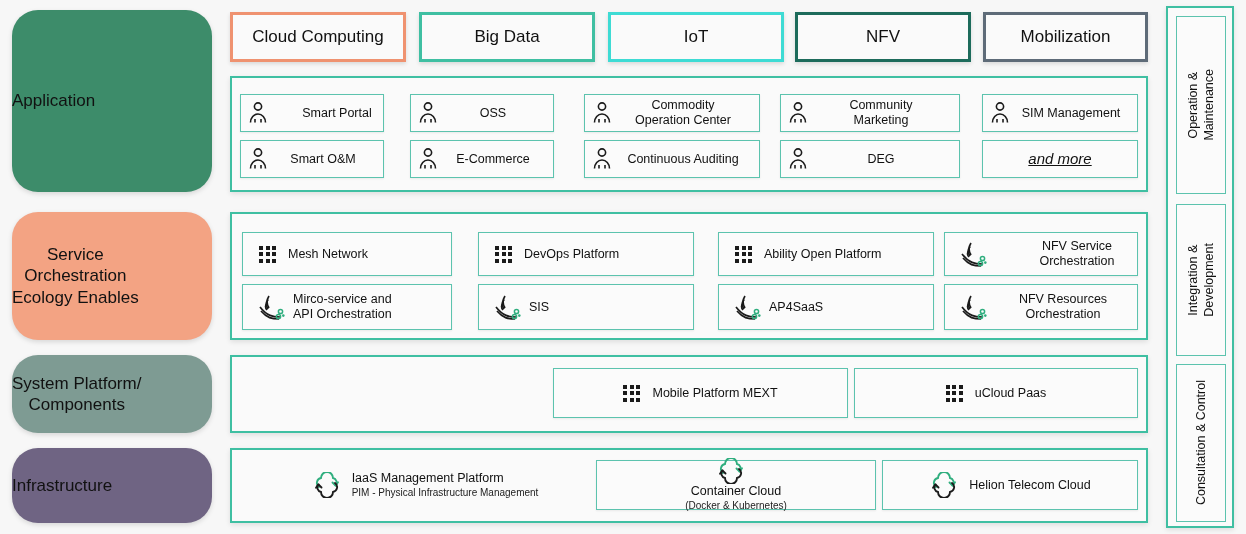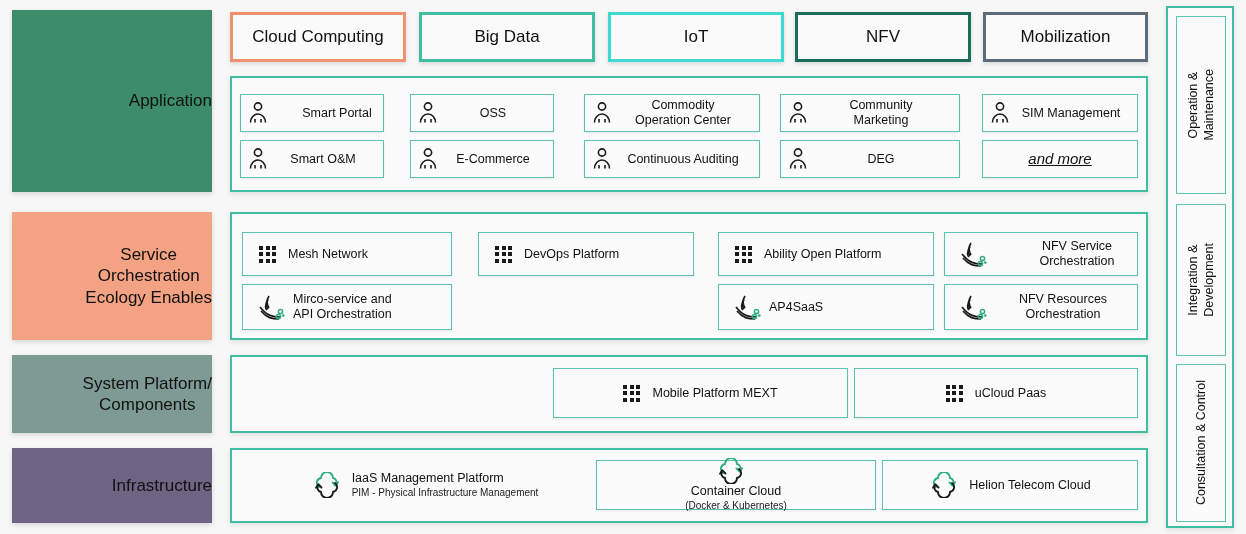--- a/index.html
+++ b/index.html
@@ -8,26 +8,27 @@
     background:#f7f7f7;
     font-family:"Liberation Sans", sans-serif;
     color:#111;
     overflow:hidden;
   }
   .stage{position:relative;width:1246px;height:534px;}
 
   
   .layer-label{
     position:absolute;
-    display:flex;align-items:center;justify-content:flex-end;
+    display:flex;align-items:center;justify-content:flex-start;
     text-align:center;
     color:#111;
     font-size:17px;
     line-height:1.25;
     box-shadow:0 2px 5px rgba(0,0,0,.13);
+    border-radius:26px;
   }
   .ll-app{left:12px;top:10px;width:200px;height:182px;background:#3d8c6a;}
   .ll-soe{left:12px;top:212px;width:200px;height:128px;background:#f3a383;}
   .ll-sys{left:12px;top:355px;width:200px;height:78px;background:#7e9b93;}
   .ll-inf{left:12px;top:448px;width:200px;height:75px;background:#6f6483;}
 
   
   .row-box{
     position:absolute;
     background:#fafafa;
@@ -325,20 +326,35 @@
         <path d="M6 18 C12 25 17 26 24 26" fill="none" stroke="#1b1b1b" stroke-width="1.7"></path>
         <circle cx="25.5" cy="18.5" r="2.1" fill="none" stroke="#2fae7e" stroke-width="1.5"></circle>
         <circle cx="23.5" cy="23.5" r="2.1" fill="none" stroke="#2fae7e" stroke-width="1.5"></circle>
         <circle cx="28.3" cy="22.6" r="1.3" fill="#2fae7e"></circle>
       </svg>
     </span>
     <span class="txt left" style="white-space:pre-line">Mirco-service and
 API Orchestration</span>
   </div>
 
+  <div class="card" style="left:478px;top:284px;width:216px;height:46px;">
+    <span class="ico" style="margin:0 8px 0 6px;">
+      <svg width="30" height="28" viewBox="0 0 30 28">
+        <path d="M14 3 A11 11 0 0 0 14 15" fill="none" stroke="#1b1b1b" stroke-width="1.7"></path>
+        <path d="M13 6.5 A8 8 0 0 0 13 16" fill="none" stroke="#1b1b1b" stroke-width="1.7"></path>
+        <path d="M12 10 A5 5 0 0 0 12 17" fill="none" stroke="#1b1b1b" stroke-width="1.7"></path>
+        <path d="M5 14 C12 23 18 24 25 24" fill="none" stroke="#1b1b1b" stroke-width="1.7"></path>
+        <path d="M6 18 C12 25 17 26 24 26" fill="none" stroke="#1b1b1b" stroke-width="1.7"></path>
+        <circle cx="25.5" cy="18.5" r="2.1" fill="none" stroke="#2fae7e" stroke-width="1.5"></circle>
+        <circle cx="23.5" cy="23.5" r="2.1" fill="none" stroke="#2fae7e" stroke-width="1.5"></circle>
+        <circle cx="28.3" cy="22.6" r="1.3" fill="#2fae7e"></circle>
+      </svg>
+    </span>
+    <span class="txt left" style="white-space:pre-line">SIS</span>
+  </div>
 
   <div class="card" style="left:718px;top:284px;width:216px;height:46px;">
     <span class="ico" style="margin:0 8px 0 6px;">
       <svg width="30" height="28" viewBox="0 0 30 28">
         <path d="M14 3 A11 11 0 0 0 14 15" fill="none" stroke="#1b1b1b" stroke-width="1.7"></path>
         <path d="M13 6.5 A8 8 0 0 0 13 16" fill="none" stroke="#1b1b1b" stroke-width="1.7"></path>
         <path d="M12 10 A5 5 0 0 0 12 17" fill="none" stroke="#1b1b1b" stroke-width="1.7"></path>
         <path d="M5 14 C12 23 18 24 25 24" fill="none" stroke="#1b1b1b" stroke-width="1.7"></path>
         <path d="M6 18 C12 25 17 26 24 26" fill="none" stroke="#1b1b1b" stroke-width="1.7"></path>
         <circle cx="25.5" cy="18.5" r="2.1" fill="none" stroke="#2fae7e" stroke-width="1.5"></circle>

